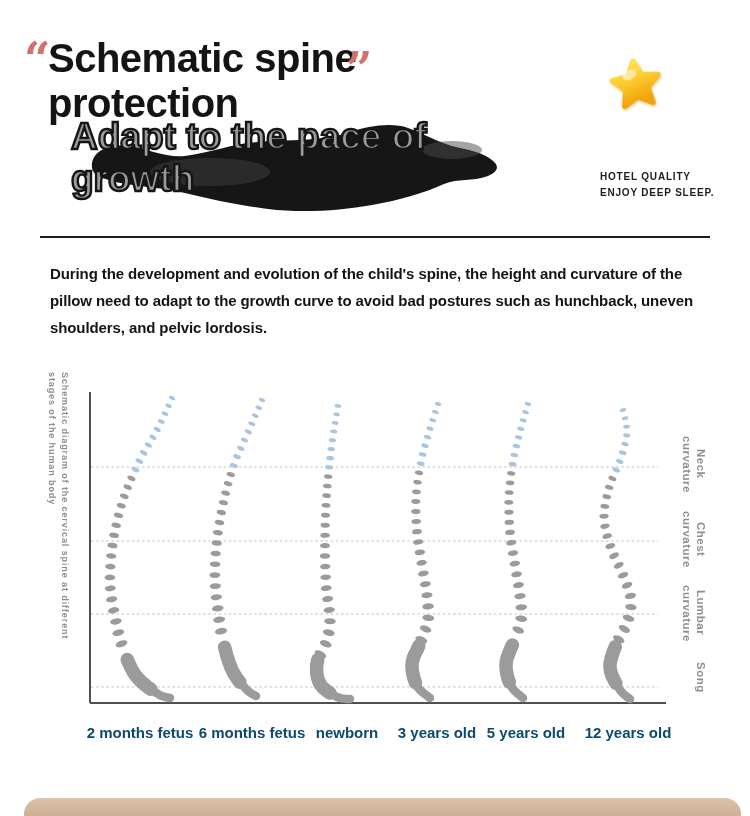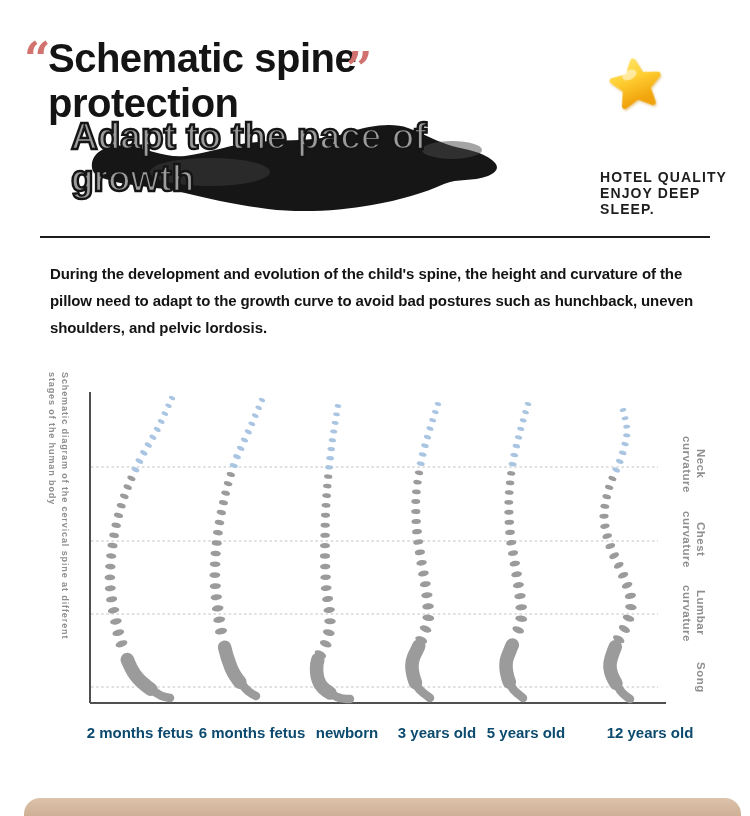--- a/index.html
+++ b/index.html
@@ -11,21 +11,21 @@
          font-size:46px;line-height:1;z-index:4;}
   .q-open{left:24px;top:36px;}
   .q-close{left:346px;top:46px;}
   .title{position:absolute;left:48px;top:36px;margin:0;z-index:4;color:#141414;
          font-size:40px;font-weight:700;line-height:45px;letter-spacing:-0.5px;}
   .title .t-line{display:block;}
   .pillow{position:absolute;left:0;top:0;z-index:1;filter:blur(0.7px);}
   .subtitle{position:absolute;left:40px;top:116px;z-index:3;font-size:37px;font-weight:700;
             line-height:42px;color:#9c9c9c;margin-left:31px;-webkit-text-stroke:2.4px #151515;}
   .star{position:absolute;left:608px;top:56px;width:56px;height:56px;z-index:2;}
-  .tagline{position:absolute;left:600px;top:169px;z-index:2;font-size:14px;font-weight:700;
+  .tagline{position:absolute;left:600px;top:169px;z-index:2;font-size:10px;font-weight:700;
            letter-spacing:0.08em;color:#1e1e1e;line-height:16px;}
   .divider{position:absolute;left:40px;top:236px;width:670px;height:2px;background:#1c1c1c;}
   .intro{position:absolute;left:50px;top:260px;width:652px;margin:0;font-size:15px;
          font-weight:700;line-height:27px;color:#141414;letter-spacing:-0.1px;}
 
   
   #spine-svg{position:absolute;left:0;top:0;width:750px;height:816px;z-index:1;pointer-events:none;}
   .side-caption{position:absolute;left:44px;top:372px;height:284px;z-index:2;
                 writing-mode:vertical-rl;font-size:9px;font-weight:700;color:#8d8d8d;
                 letter-spacing:0.9px;line-height:13.5px;}
@@ -272,17 +272,17 @@
       <div class="zone-label" style="top: 500px; height: 78px;">Chest curvature</div>
       <div class="zone-label" style="top: 574px; height: 78px;">Lumbar curvature</div>
       <div class="zone-label" style="top: 648px; height: 58px;">Song</div>
     </div>
   <div id="stage-labels">
       <div class="stage-label" style="left: 140px;">2 months fetus</div>
       <div class="stage-label" style="left: 252px;">6 months fetus</div>
       <div class="stage-label" style="left: 347px;">newborn</div>
       <div class="stage-label" style="left: 437px; text-align: right;">3 years old</div>
       <div class="stage-label" style="left: 526px;">5 years old</div>
-      <div class="stage-label" style="left: 650px; text-align: right;">12 years old</div>
+      <div class="stage-label" style="left: 628px; text-align: right;">12 years old</div>
     </div>
 
   <div class="footer-bar"></div>
 </div>
 
 </body></html>

